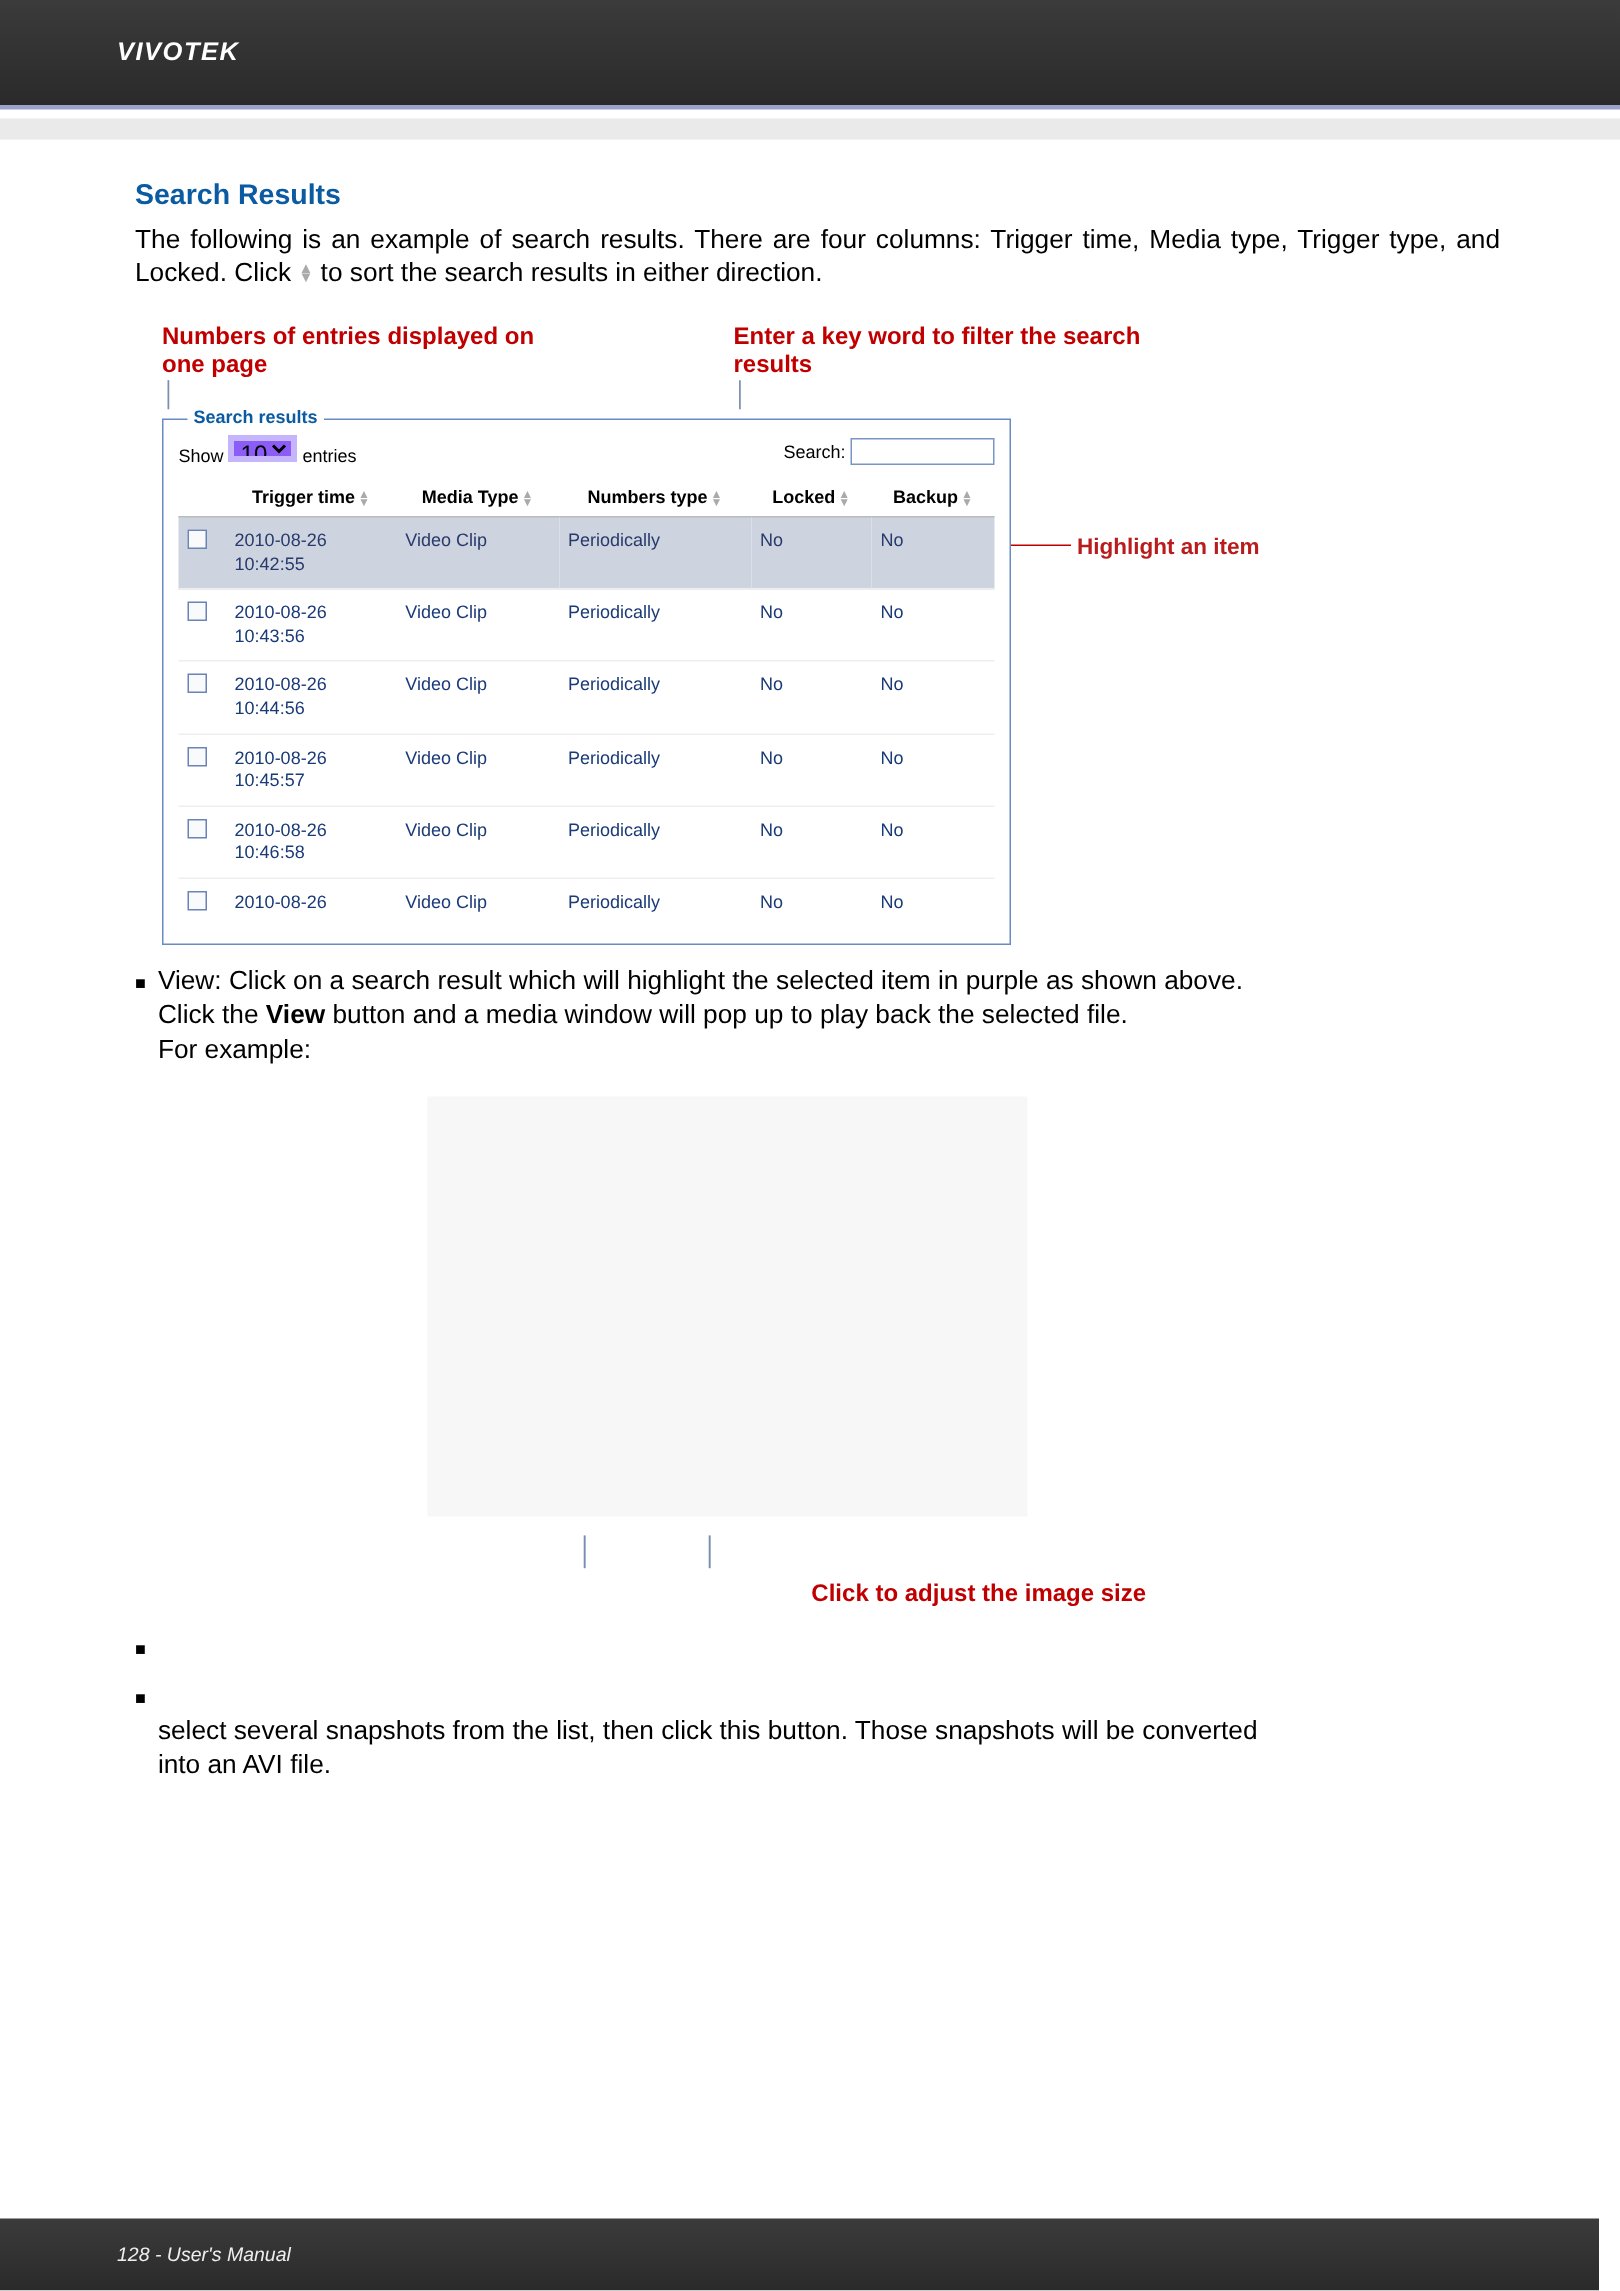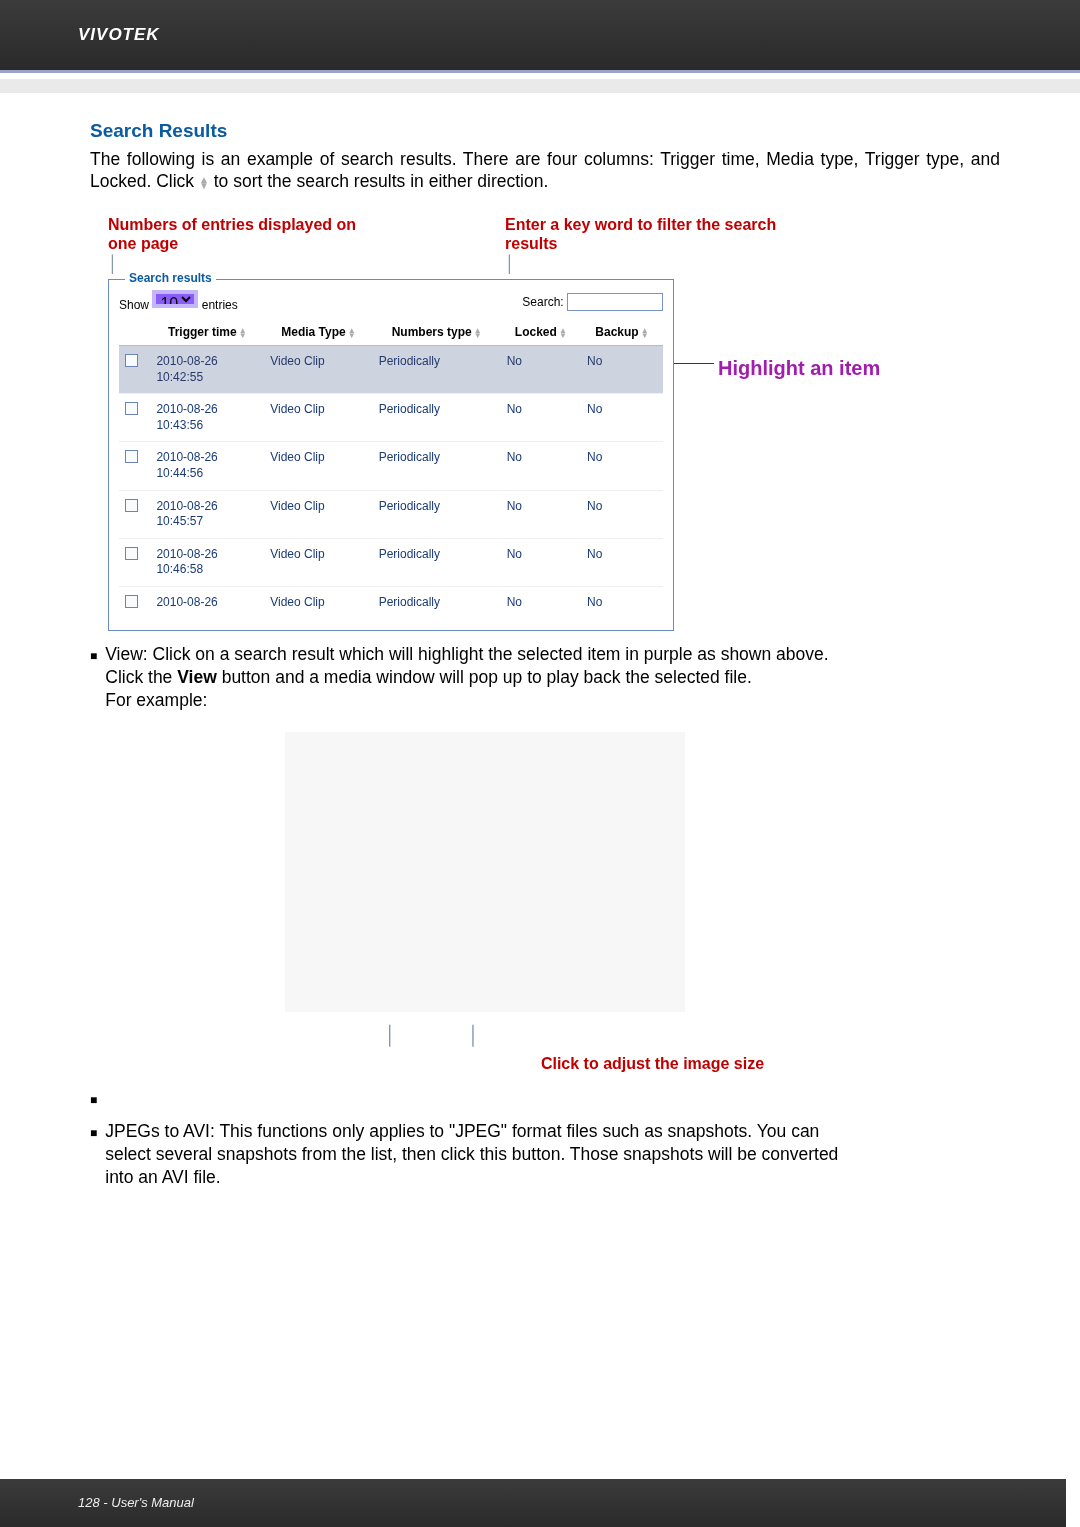--- a/index.html
+++ b/index.html
@@ -45,21 +45,21 @@
   .sorticon {
     display: inline-block;
     color: #aaa;
     font-size: 10px;
     line-height: 6px;
     vertical-align: middle;
   }
   .callouts-row {
     margin-top: 22px;
     display: flex;
-    gap: 22px;
+    gap: 6px;
   }
   .callout {
     color: #c00000;
     font-weight: bold;
     font-size: 16px;
     line-height: 1.2;
   }
   .callout .tick {
     color:#7a8eb0;
     font-weight:normal;
@@ -148,23 +148,23 @@
     position: absolute;
     top: 84px;
     left: 584px;
     width: 40px;
     border-top: 1px solid #c00000;
   }
   .hi-label {
     position: absolute;
     top: 76px;
     left: 628px;
-    color: #a21caf;
-    font-weight: bold;
-    font-size: 20px;
+    color: #b91c1c;
+    font-weight: bold;
+    font-size: 15px;
   }
   .bul { margin: 12px 0 0 0; }
   .bul-row { display: flex; }
   .sq { font-size: 12px; margin: 6px 8px 0 0; }
   .bul p { text-align: justify; }
   .media-area {
     margin: 20px 0 6px 195px;
     width: 400px;
     height: 316px;
     position: relative;
@@ -334,21 +334,21 @@
   <div class="bul">
     <div class="bul-row">
       <span class="sq">■</span>
     </div>
   </div>
 
   <div class="bul">
     <div class="bul-row">
       <span class="sq">■</span>
       <p>
-        <span>JPEGs to AVI: This functions only applies to "JPEG" format files such as snapshots. You can</span><br>
+        <br>
         <span>select several snapshots from the list, then click this button. Those snapshots will be converted</span><br>
         <span>into an AVI file.</span>
       </p>
     </div>
   </div>
 
 </div>
 
 <div class="footer">
   <span>128 - User's Manual</span>

